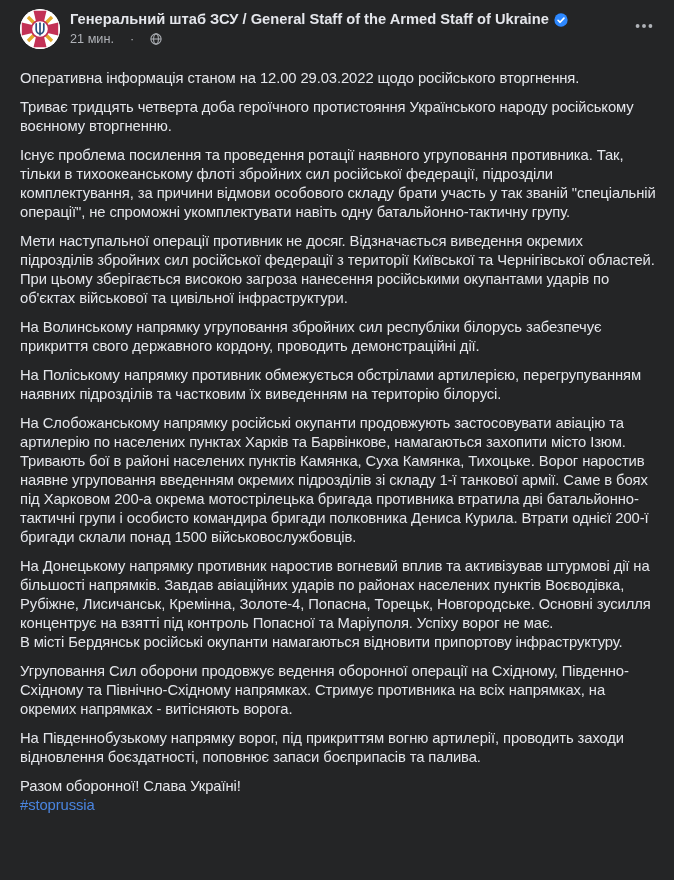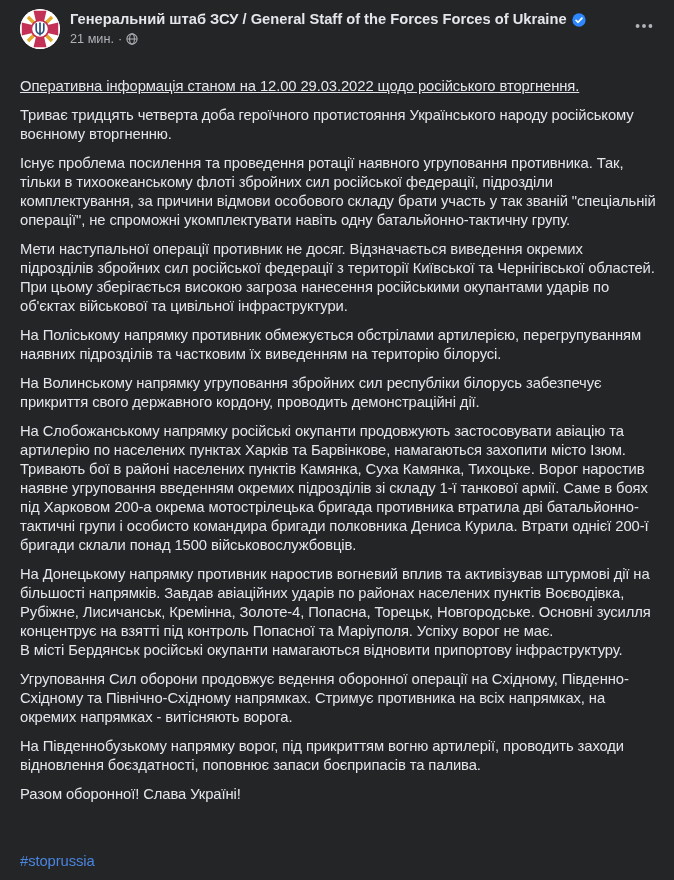--- a/index.html
+++ b/index.html
@@ -29,44 +29,44 @@
   }
   .avatar svg{display:block;width:40px;height:40px;}
   .header-text{margin-left:10px;flex:1;min-width:0;padding-top:1px;}
   .author-row{display:flex;align-items:center;gap:5px;}
   .author{
     font-size:14.7px;font-weight:700;color:var(--text);
     line-height:19px;cursor:pointer;white-space:nowrap;
   }
   .verified{display:inline-flex;width:14px;height:14px;flex:0 0 14px;}
   .meta-row{
-    display:flex;align-items:center;gap:4px;
+    display:flex;align-items:center;gap:16px;
     font-size:12.7px;color:var(--secondary);line-height:16px;margin-top:2px;
   }
   .meta-row .ts{cursor:pointer;}
   .globe{display:inline-flex;width:12px;height:12px;opacity:.95;}
   .menu-btn{
     position:absolute;right:14px;top:10px;
     width:32px;height:32px;border-radius:50%;
     display:flex;align-items:center;justify-content:center;cursor:pointer;
   }
   .post-body{
     padding:6px 16px 0 20px;
     font-size:14.8px;line-height:19px;letter-spacing:-0.1px;
   }
   .post-body p{
     margin:0 0 10px 0;
     white-space:pre-line;
     color:var(--text);
   }
-  .post-body p:first-child{margin-top:18px;text-decoration:underline;}
+  .post-body p:first-child{margin-top:10px;}
   .last-para{margin-bottom:0 !important;}
   .hashtag{
     color:var(--link);text-decoration:none;cursor:pointer;
-    font-size:14.8px;line-height:19px;display:inline-block;margin-top:48px;
+    font-size:14.8px;line-height:19px;display:inline-block;
   }
 </style>
 </head>
 <body>
 
 <div class="post">
 
   <div class="post-header">
 
     <div class="avatar">
@@ -90,21 +90,21 @@
         <circle cx="20" cy="20" r="8.6" fill="#ffffff" stroke="#c33156" stroke-width="1.6"></circle>
         <g stroke="#29507e" stroke-width="1.7" fill="none" stroke-linecap="round">
           <path d="M16.2 14.8 v5.6 a3.8 4.2 0 0 0 7.6 0 v-5.6"></path>
           <line x1="20" y1="14.2" x2="20" y2="25.8"></line>
         </g>
       </svg>
     </div>
 
     <div class="header-text">
       <div class="author-row">
-        <span class="author">Генеральний штаб ЗСУ / General Staff of the Forces Forces of Ukraine</span>
+        <span class="author">Генеральний штаб ЗСУ / General Staff of the Armed Staff of Ukraine</span>
         <span class="verified">
           <svg viewBox="0 0 16 16" width="14" height="14">
             <circle cx="8" cy="8" r="7.6" fill="#2d88ff"></circle>
             <path d="M4.6 8.3 L7 10.6 L11.4 5.8" stroke="#ffffff" stroke-width="1.9" fill="none" stroke-linecap="round" stroke-linejoin="round"></path>
           </svg>
         </span>
       </div>
       <div class="meta-row">
         <span class="ts">21 мин.</span>
         <span>·</span>
@@ -128,22 +128,22 @@
       </svg>
     </div>
 
   </div>
 
   <div class="post-body">
     <p>Оперативна інформація станом на 12.00 29.03.2022 щодо російського вторгнення.</p>
     <p>Триває тридцять четверта доба героїчного протистояння Українського народу російському воєнному вторгненню.</p>
     <p>Існує проблема посилення та проведення ротації наявного угруповання противника. Так, тільки в тихоокеанському флоті збройних сил російської федерації, підрозділи комплектування, за причини відмови особового складу брати участь у так званій "спеціальній операції", не спроможні укомплектувати навіть одну батальйонно-тактичну групу.</p>
     <p>Мети наступальної операції противник не досяг. Відзначається виведення окремих підрозділів збройних сил російської федерації з території Київської та Чернігівської областей. При цьому зберігається високою загроза нанесення російськими окупантами ударів по об'єктах військової та цивільної інфраструктури.</p>
+    <p>На Волинському напрямку угруповання збройних сил республіки білорусь забезпечує прикриття свого державного кордону, проводить демонстраційні дії.</p>
     <p>На Поліському напрямку противник обмежується обстрілами артилерією, перегрупуванням наявних підрозділів та частковим їх виведенням на територію білорусі.</p>
-    <p>На Волинському напрямку угруповання збройних сил республіки білорусь забезпечує прикриття свого державного кордону, проводить демонстраційні дії.</p>
     <p>На Слобожанському напрямку російські окупанти продовжують застосовувати авіацію та артилерію по населених пунктах Харків та Барвінкове, намагаються захопити місто Ізюм. Тривають бої в районі населених пунктів Камянка, Суха Камянка, Тихоцьке. Ворог наростив наявне угруповання введенням окремих підрозділів зі складу 1-ї танкової армії. Саме в боях під Харковом 200-а окрема мотострілецька бригада противника втратила дві батальйонно-тактичні групи і особисто командира бригади полковника Дениса Курила. Втрати однієї 200-ї бригади склали понад 1500 військовослужбовців.</p>
     <p>На Донецькому напрямку противник наростив вогневий вплив та активізував штурмові дії на більшості напрямків. Завдав авіаційних ударів по районах населених пунктів Воєводівка, Рубіжне, Лисичанськ, Кремінна, Золоте-4, Попасна, Торецьк, Новгородське. Основні зусилля концентрує на взятті під контроль Попасної та Маріуполя. Успіху ворог не має.
 В місті Бердянськ російські окупанти намагаються відновити припортову інфраструктуру.</p>
     <p>Угруповання Сил оборони продовжує ведення оборонної операції на Східному, Південно-Східному та Північно-Східному напрямках. Стримує противника на всіх напрямках, на окремих напрямках - витісняють ворога.</p>
     <p>На Південнобузькому напрямку ворог, під прикриттям вогню артилерії, проводить заходи відновлення боєздатності, поповнює запаси боєприпасів та палива.</p>
     <p class="last-para">Разом оборонної! Слава Україні!</p>
     <a class="hashtag">#stoprussia</a>
   </div>
 
 </div>

